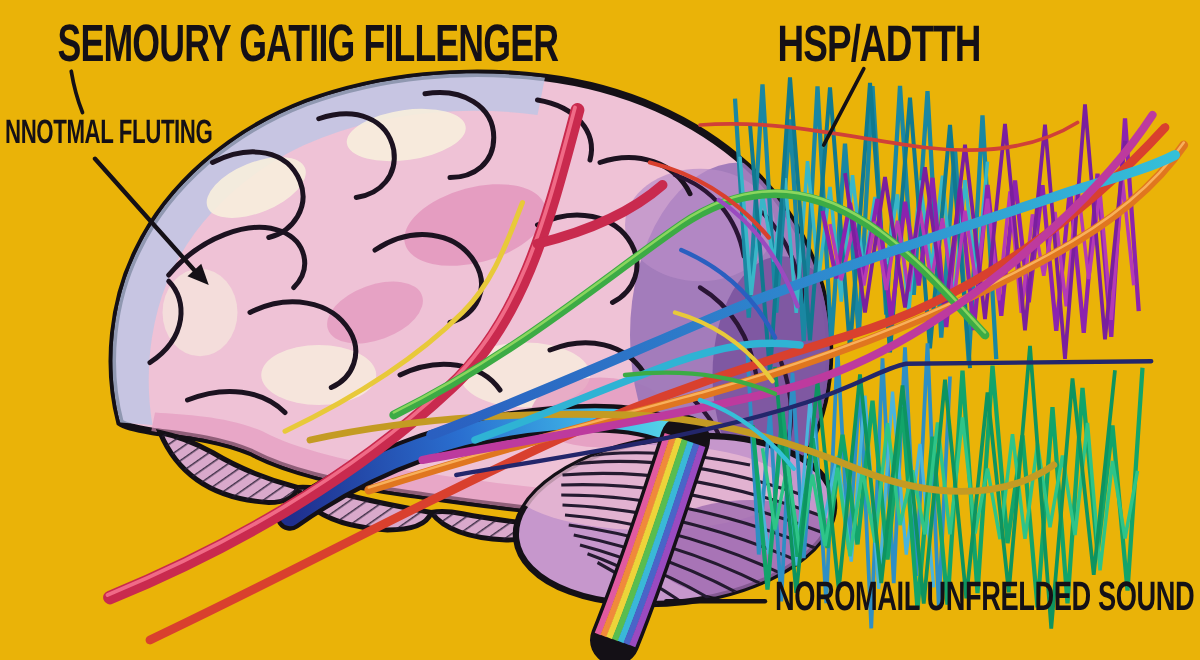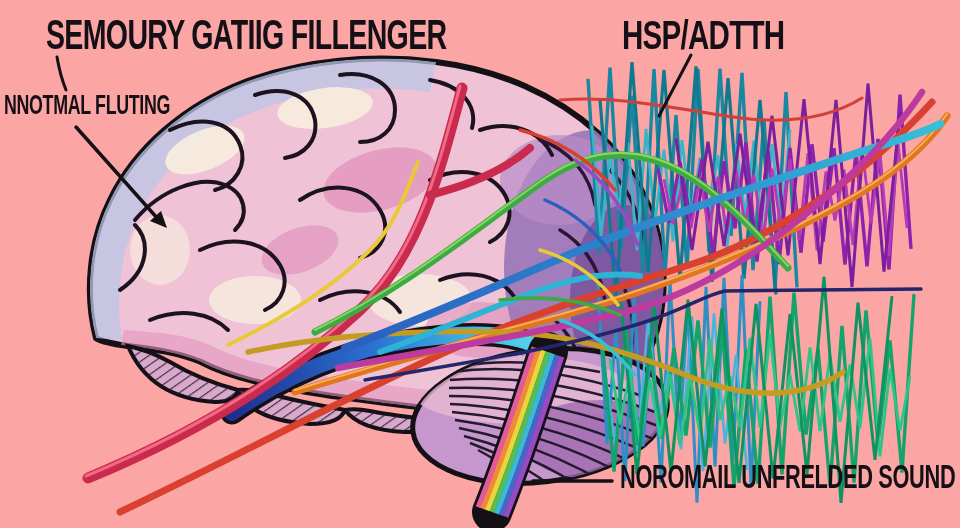--- a/index.html
+++ b/index.html
@@ -1,16 +1,16 @@
 <!DOCTYPE html>
 <html><head>
 <meta charset="utf-8">
 <style>
   html,body{margin:0;padding:0;background:#ffffff;}
-  .stage{position:relative;width:960px;height:528px;background:#fca5a5;overflow:hidden;
+  .stage{position:relative;width:960px;height:528px;background:#eab308;overflow:hidden;
          font-family:"Liberation Sans",sans-serif;}
   .art{position:absolute;left:0;top:0;width:960px;height:528px;}
   .lbl{position:absolute;color:#141016;font-weight:bold;white-space:nowrap;
        transform-origin:left top;line-height:1;}
   .lbl.title-left{left:46px;top:14px;font-size:42px;transform:scaleX(0.68);letter-spacing:-1px;}
   .lbl.callout-left{left:4px;top:92px;font-size:27px;transform:scaleX(0.66);letter-spacing:-0.5px;}
   .lbl.title-right{left:622px;top:15px;font-size:41px;transform:scaleX(0.72);letter-spacing:-1px;}
   .lbl.caption-bottom{left:620px;top:460px;font-size:33px;transform:scaleX(0.66);letter-spacing:-0.5px;}
 </style>
 </head>

